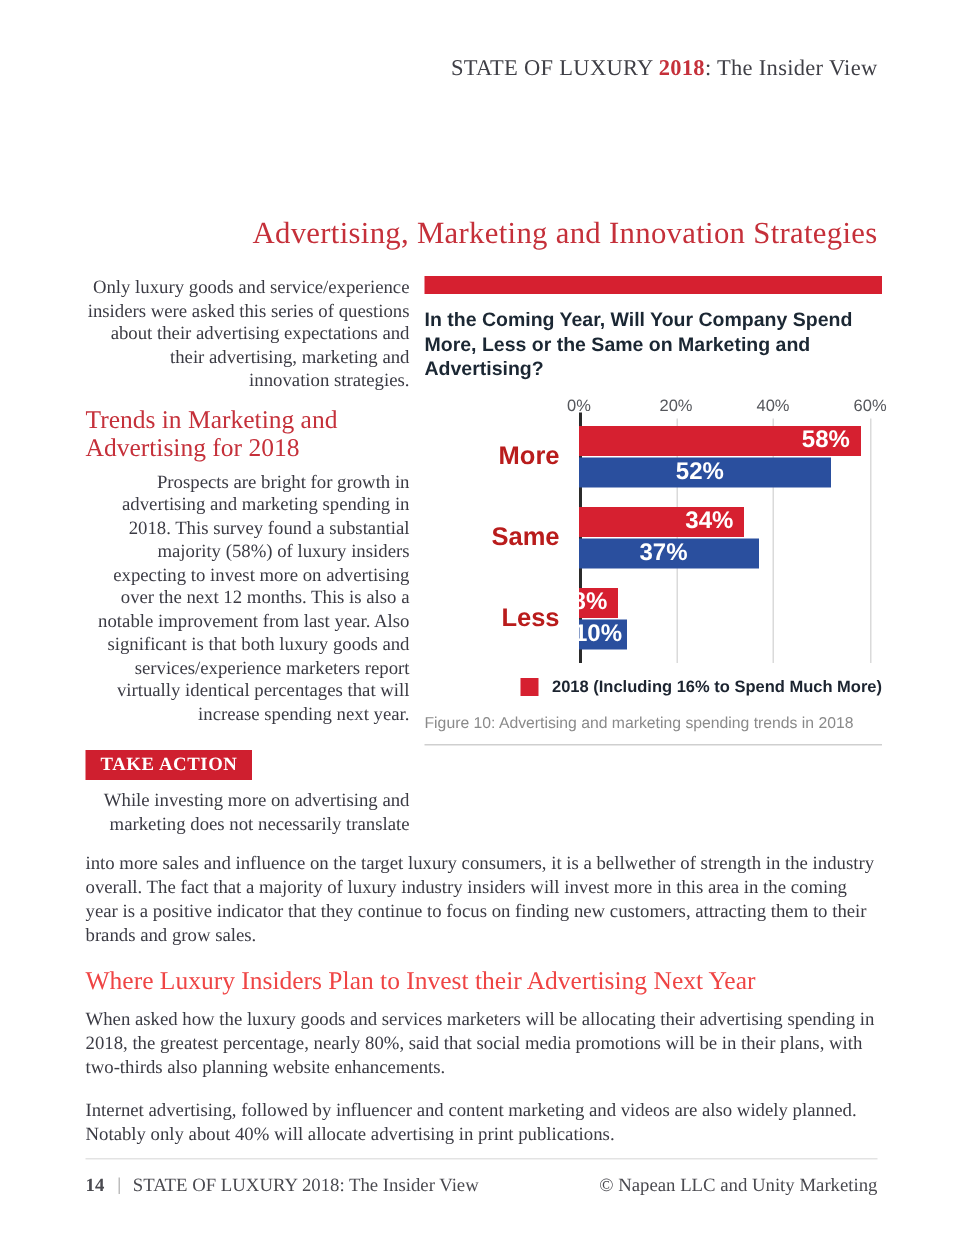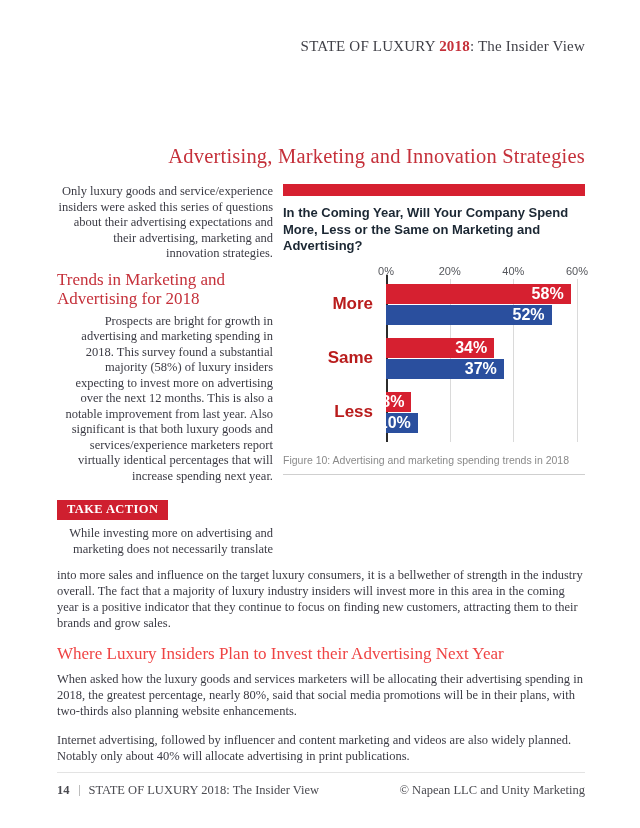--- a/index.html
+++ b/index.html
@@ -68,21 +68,21 @@
   .cat {
     position: absolute; right: 100%; margin-right: 13px; top: 50%;
     transform: translateY(-50%);
     font-family: Liberation Sans, sans-serif;
     font-weight: bold; font-size: 17px; color: #b91c1c; white-space: nowrap;
   }
   .bar {
     height: 20px; margin-bottom: 1px;
     display: flex; align-items: center; justify-content: flex-end;
   }
-  .bar:last-child { margin-bottom: 0; }
+  .bar:last-child { margin-bottom: 0; justify-content: center; }
   .bar .val {
     color: #ffffff; font-family: "Liberation Sans", sans-serif;
     font-weight: bold; font-size: 16px; padding-right: 7px; white-space: nowrap;
   }
   .legend { margin: 10px 0 0 64px; }
   .legend-row { display: flex; align-items: center; margin-bottom: 4px; }
   .legend-swatch { width: 12px; height: 12px; margin-right: 9px; flex: 0 0 12px; }
   .legend-label {
     font-family: "Liberation Sans", sans-serif;
     font-weight: bold; font-size: 11px; color: #1c2430; white-space: nowrap;
@@ -171,20 +171,24 @@
               <div class="bar" style="background: rgb(214, 32, 48); width: 13.3333%;">
                 <span class="val">8%</span>
               </div>
               <div class="bar" style="background: rgb(42, 79, 158); width: 16.6667%;">
                 <span class="val">10%</span>
               </div>
             </div>
           </div>
       </div>
       <div class="legend" id="legend">
+          <div class="legend-row">
+            <span class="legend-swatch" style="background: rgb(214, 32, 48);"></span>
+            <span class="legend-label">2018 (Including 16% to Spend Much More)</span>
+          </div>
         </div>
       <div class="caption">Figure 10: Advertising and marketing spending trends in 2018</div>
       <div class="divider"></div>
     </div>
   </div>
 
   <p class="full lead-continued">into more sales and influence on the target luxury consumers, it is a bellwether of strength in the industry overall. The fact that a majority of luxury industry insiders will invest more in this area in the coming year is a positive indicator that they continue to focus on finding new customers, attracting them to their brands and grow sales.</p>
 
   <h2 class="full-heading">Where Luxury Insiders Plan to Invest their Advertising Next Year</h2>
   <p class="full">When asked how the luxury goods and services marketers will be allocating their advertising spending in 2018, the greatest percentage, nearly 80%, said that social media promotions will be in their plans, with two-thirds also planning website enhancements.</p>

